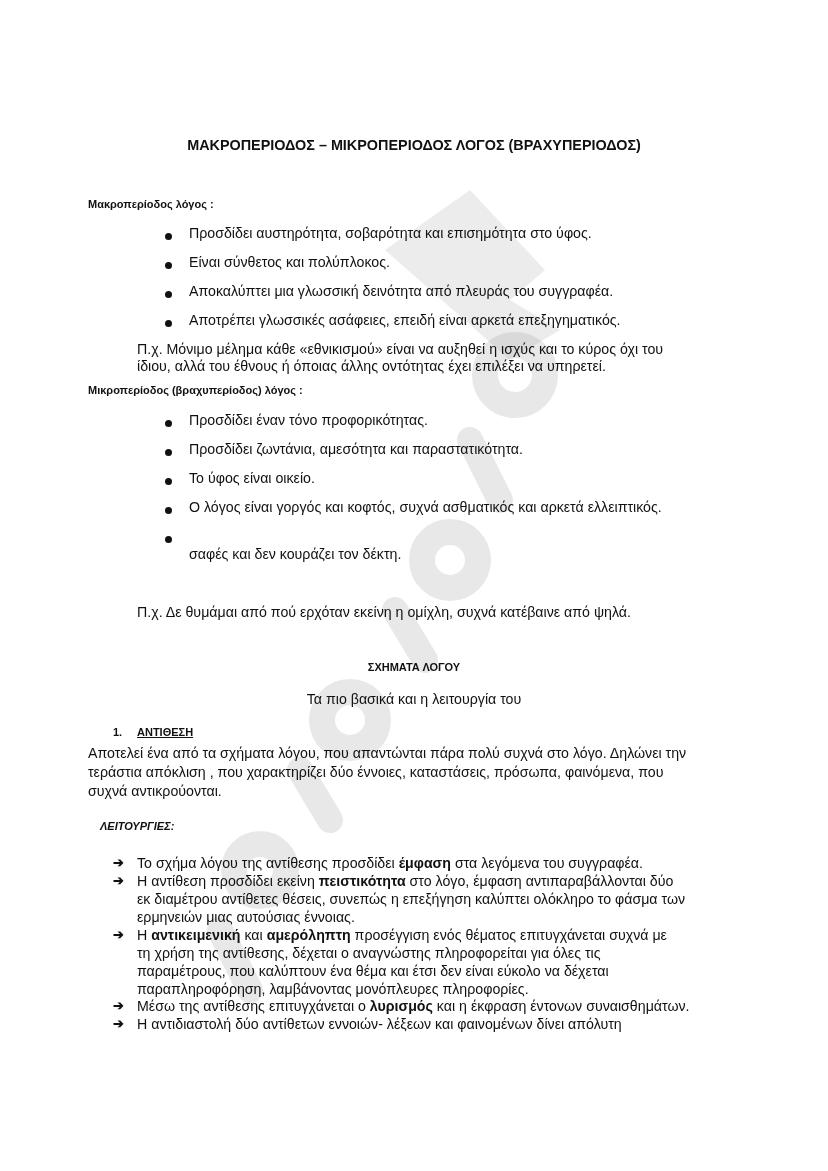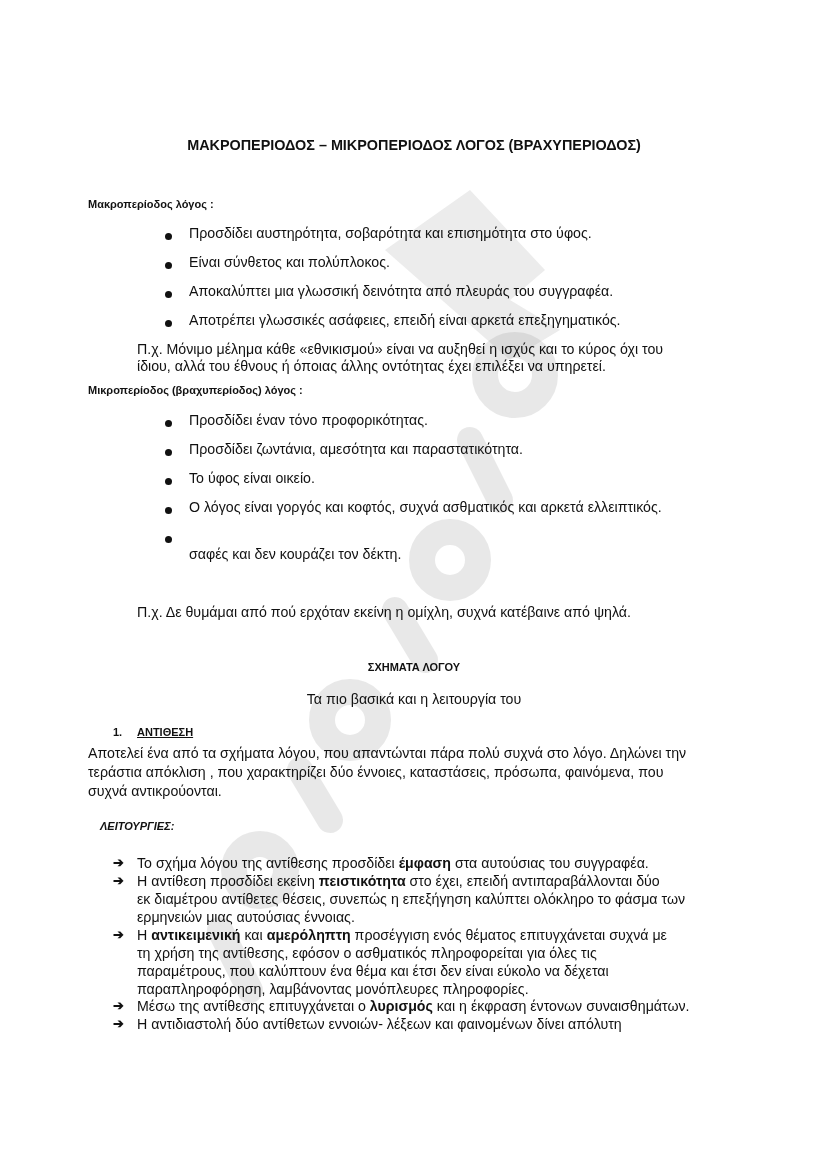--- a/index.html
+++ b/index.html
@@ -73,35 +73,35 @@
   <div class="abs h-bold under" style="left:137px; top:726px;">ΑΝΤΙΘΕΣΗ</div>
 
   <div class="abs" style="left:88px; top:745px;">Αποτελεί ένα από τα σχήματα λόγου, που απαντώνται πάρα πολύ συχνά στο λόγο. Δηλώνει την</div>
   <div class="abs" style="left:88px; top:764px;">τεράστια απόκλιση , που χαρακτηρίζει δύο έννοιες, καταστάσεις, πρόσωπα, φαινόμενα, που</div>
   <div class="abs" style="left:88px; top:783px;">συχνά αντικρούονται.</div>
 
   <div class="abs h-bold" style="left:88px; top:820px; font-style: italic; margin-left: 12px;">ΛΕΙΤΟΥΡΓΙΕΣ:</div>
 
   <span class="arrow" style="left:113px; top:855px;">➔</span>
   <div class="abs" style="left:137px; top:855px;">
-    <span>Το σχήμα λόγου της αντίθεσης προσδίδει </span><b>έμφαση</b><span> στα αυτούσιας του συγγραφέα.</span>
+    <span>Το σχήμα λόγου της αντίθεσης προσδίδει </span><b>έμφαση</b><span> στα λεγόμενα του συγγραφέα.</span>
   </div>
 
   <span class="arrow" style="left:113px; top:873px;">➔</span>
   <div class="abs" style="left:137px; top:873px;">
-    <span>Η αντίθεση προσδίδει εκείνη </span><b>πειστικότητα</b><span> στο έχει, επειδή αντιπαραβάλλονται δύο</span>
+    <span>Η αντίθεση προσδίδει εκείνη </span><b>πειστικότητα</b><span> στο λόγο, έμφαση αντιπαραβάλλονται δύο</span>
   </div>
   <div class="abs" style="left:137px; top:891px;">εκ διαμέτρου αντίθετες θέσεις, συνεπώς η επεξήγηση καλύπτει ολόκληρο το φάσμα των</div>
   <div class="abs" style="left:137px; top:909px;">ερμηνειών μιας αυτούσιας έννοιας.</div>
 
   <span class="arrow" style="left:113px; top:927px;">➔</span>
   <div class="abs" style="left:137px; top:927px;">
     <span>Η </span><b>αντικειμενική</b><span> και </span><b>αμερόληπτη</b><span> προσέγγιση ενός θέματος επιτυγχάνεται συχνά με</span>
   </div>
-  <div class="abs" style="left:137px; top:945px;">τη χρήση της αντίθεσης, εφόσον ο ασθματικός πληροφορείται για όλες τις</div>
+  <div class="abs" style="left:137px; top:945px;">τη χρήση της αντίθεσης, δέχεται ο αναγνώστης πληροφορείται για όλες τις</div>
   <div class="abs" style="left:137px; top:963px;">παραμέτρους, που καλύπτουν ένα θέμα και έτσι δεν είναι εύκολο να δέχεται</div>
   <div class="abs" style="left:137px; top:981px;">παραπληροφόρηση, λαμβάνοντας μονόπλευρες πληροφορίες.</div>
 
   <span class="arrow" style="left:113px; top:998px;">➔</span>
   <div class="abs" style="left:137px; top:998px;">
     <span>Μέσω της αντίθεσης επιτυγχάνεται ο </span><b>λυρισμός</b><span> και η έκφραση έντονων συναισθημάτων.</span>
   </div>
 
   <span class="arrow" style="left:113px; top:1016px;">➔</span>
   <div class="abs" style="left:137px; top:1016px;">Η αντιδιαστολή δύο αντίθετων εννοιών- λέξεων και φαινομένων δίνει απόλυτη</div>

